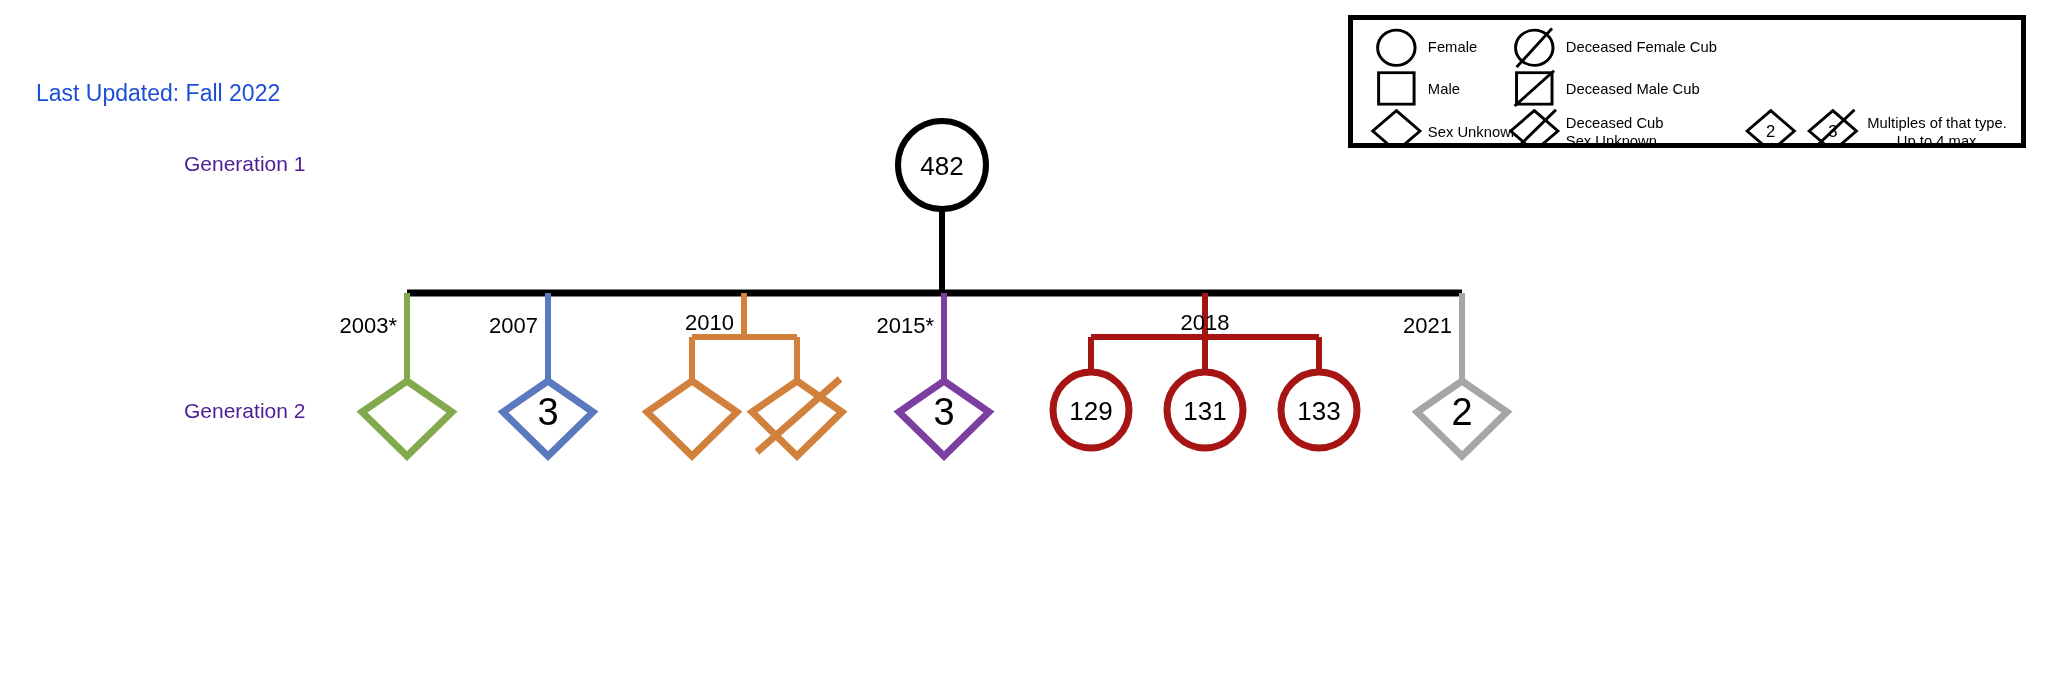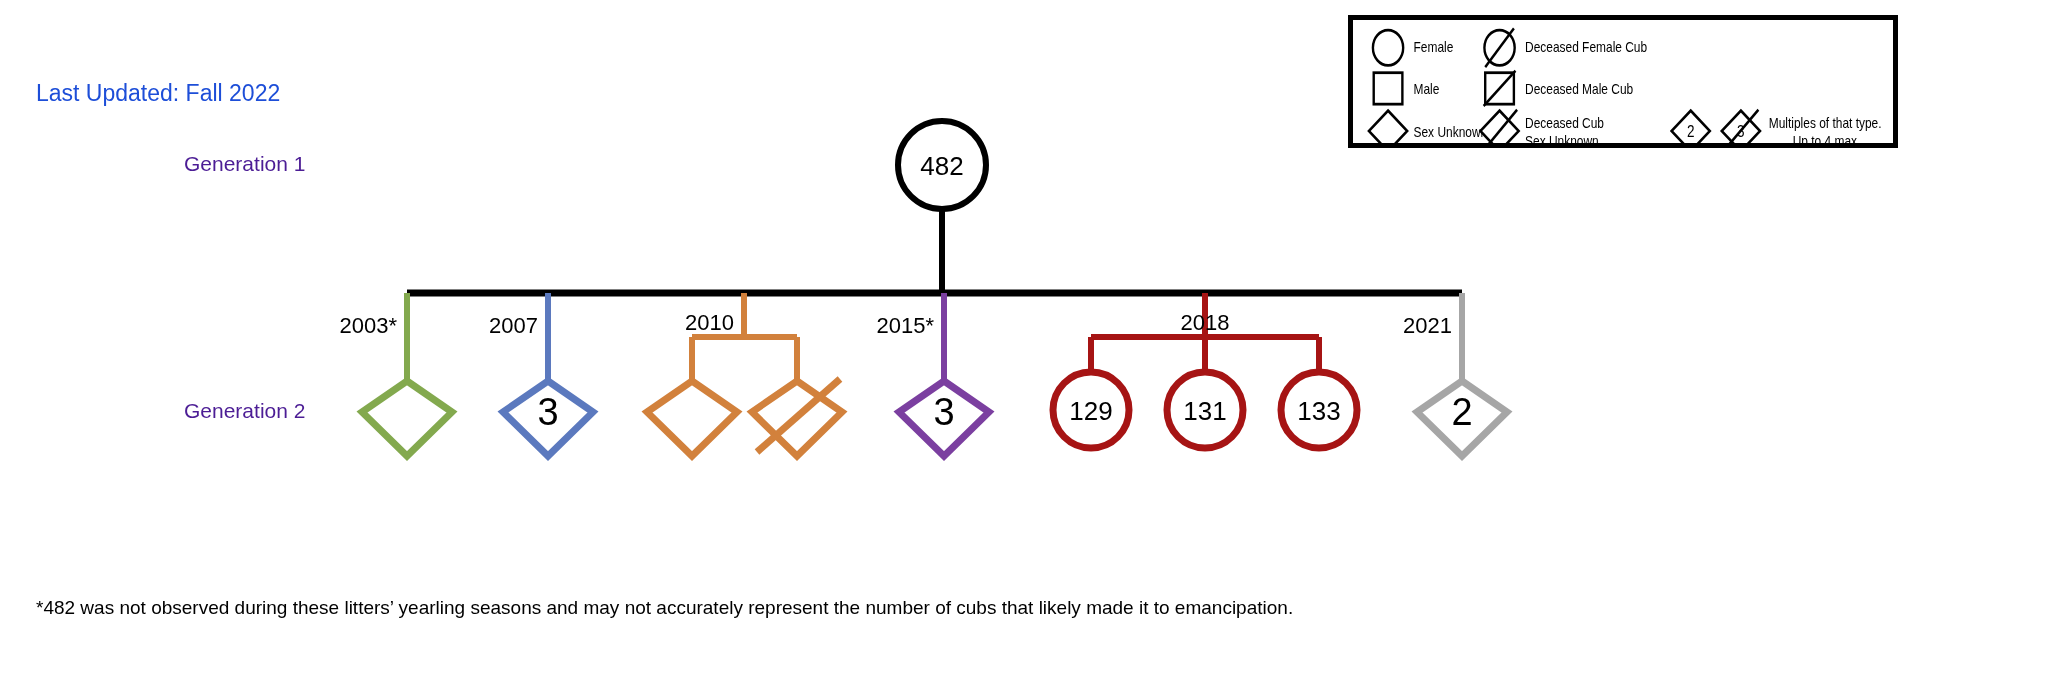--- a/index.html
+++ b/index.html
@@ -77,21 +77,21 @@
   .year-label {
     font-family: "Liberation Sans", sans-serif;
     font-size: 22px;
     fill: #000;
   }
 
   
   #legend {
     left: 1348px;
     top: 15px;
-    width: 550px;
+    width: 678px;
     height: 133px;
     border: 5px solid #000;
     background: #fff;
     box-sizing: border-box;
   }
   #legend-svg { position:absolute; left:0; top:0; width:100%; height:100%; }
   .legend-text {
     font-family: "Liberation Sans", sans-serif;
     font-size: 15px;
     fill: #000;
@@ -230,15 +230,14 @@
         <line x1="465" y1="142" x2="509" y2="97" stroke="#000" stroke-width="3"></line>
         <text x="487" y="127" text-anchor="middle" class="legend-num">3</text>
 
         <text x="522" y="117" class="legend-text">Multiples of that type.</text>
         <text x="552" y="136" class="legend-text">Up to 4 max.</text>
       </g>
 
     </svg>
   </div>
 
-  <div class="abs" id="footnote">*482 was not observed during these litters’ yearling seasons and may not accurately represent the number of cubs that likely made it to emancipation.</div>
 
 </div>
 
 </body></html>

